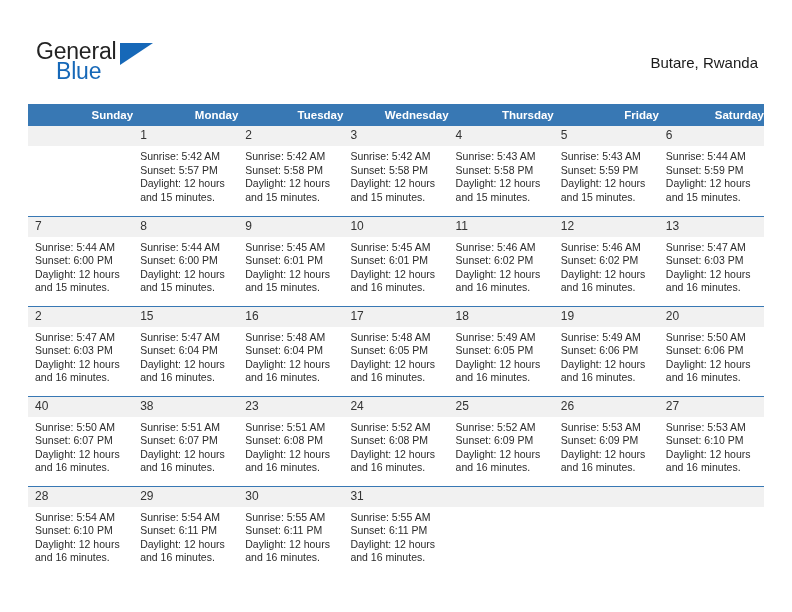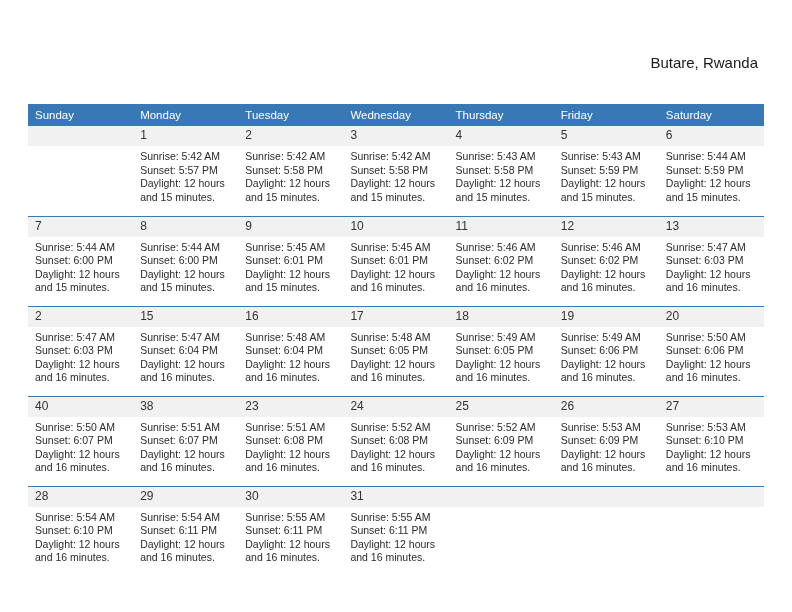--- a/index.html
+++ b/index.html
@@ -93,22 +93,22 @@
   }
   .cal-table {
     width: 736px;
     border-collapse: collapse;
     table-layout: fixed;
   }
   .cal-table th {
     background: #3878b4;
     color: #ffffff;
     font-size: 11.5px;
-    font-weight: normal;
-    text-align: left;
+    font-weight: bold;
+    text-align: right;
     padding: 5px 0 5px 7px;
     height: 18px;
     border: none;
     box-sizing: border-box;
   }
   .cal-table td {
     vertical-align: top;
     padding: 0;
     border-top: 1px solid #3878b4;
     width: 105.14px;
@@ -146,20 +146,25 @@
     white-space: normal;
   }
 </style>
 </head>
 <body>
 
 <div class="page">
 
   <div class="header">
 
+    <div class="brand">
+      <span class="brand-general">General</span>
+      <span class="brand-tri"></span>
+      <span class="brand-blue">Blue</span>
+    </div>
 
     <div class="title-block">
       <div class="location">Butare, Rwanda</div>
     </div>
 
   </div>
 
   <div class="calendar">
     <table class="cal-table">
       <thead>

